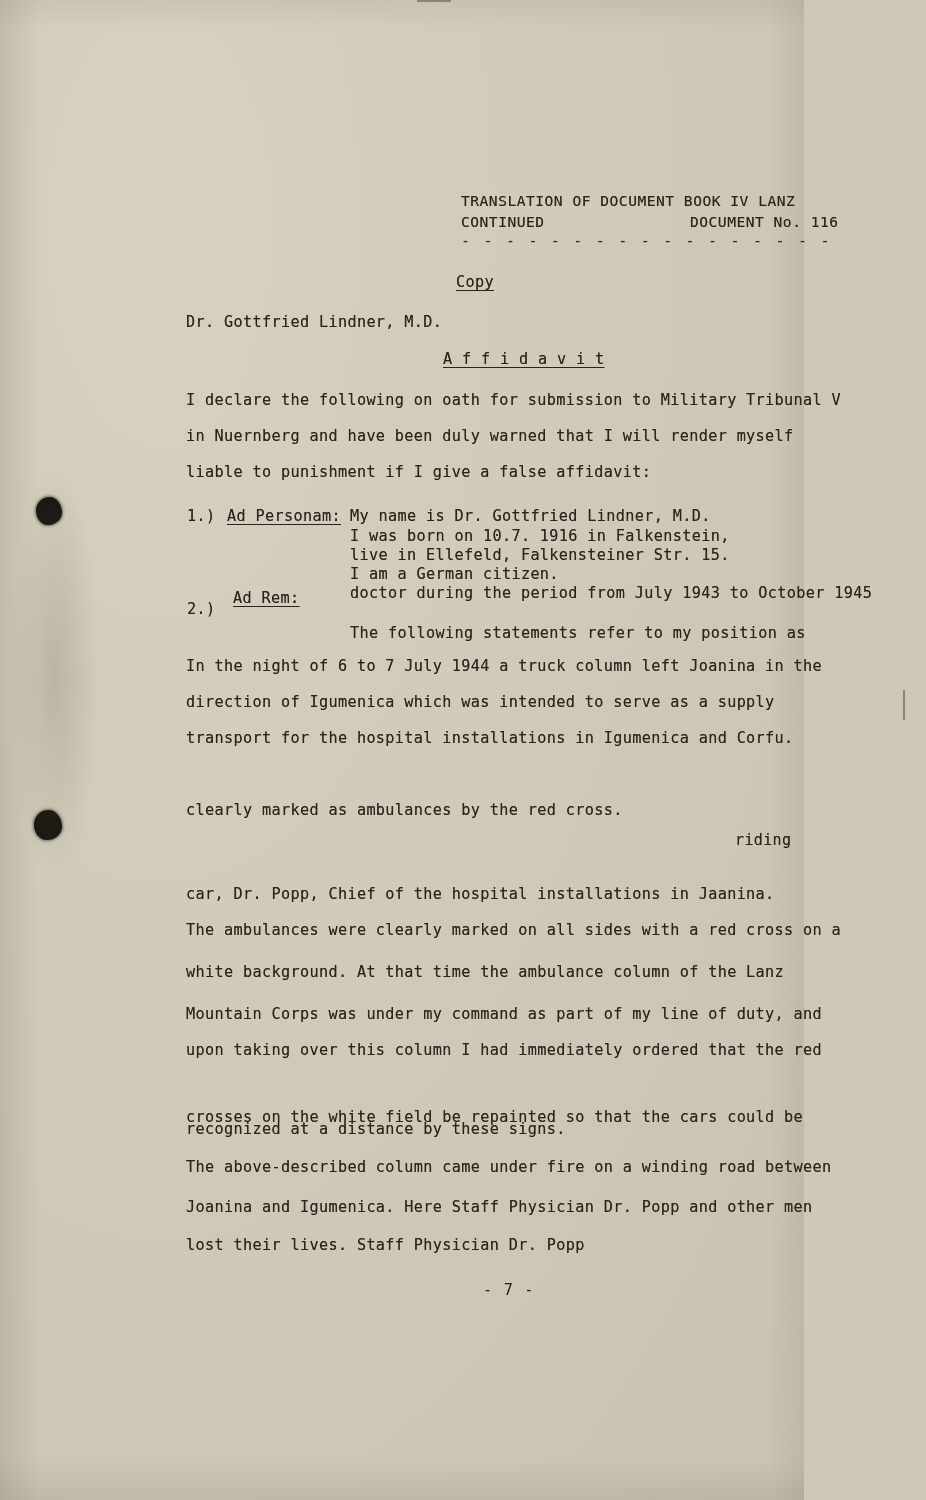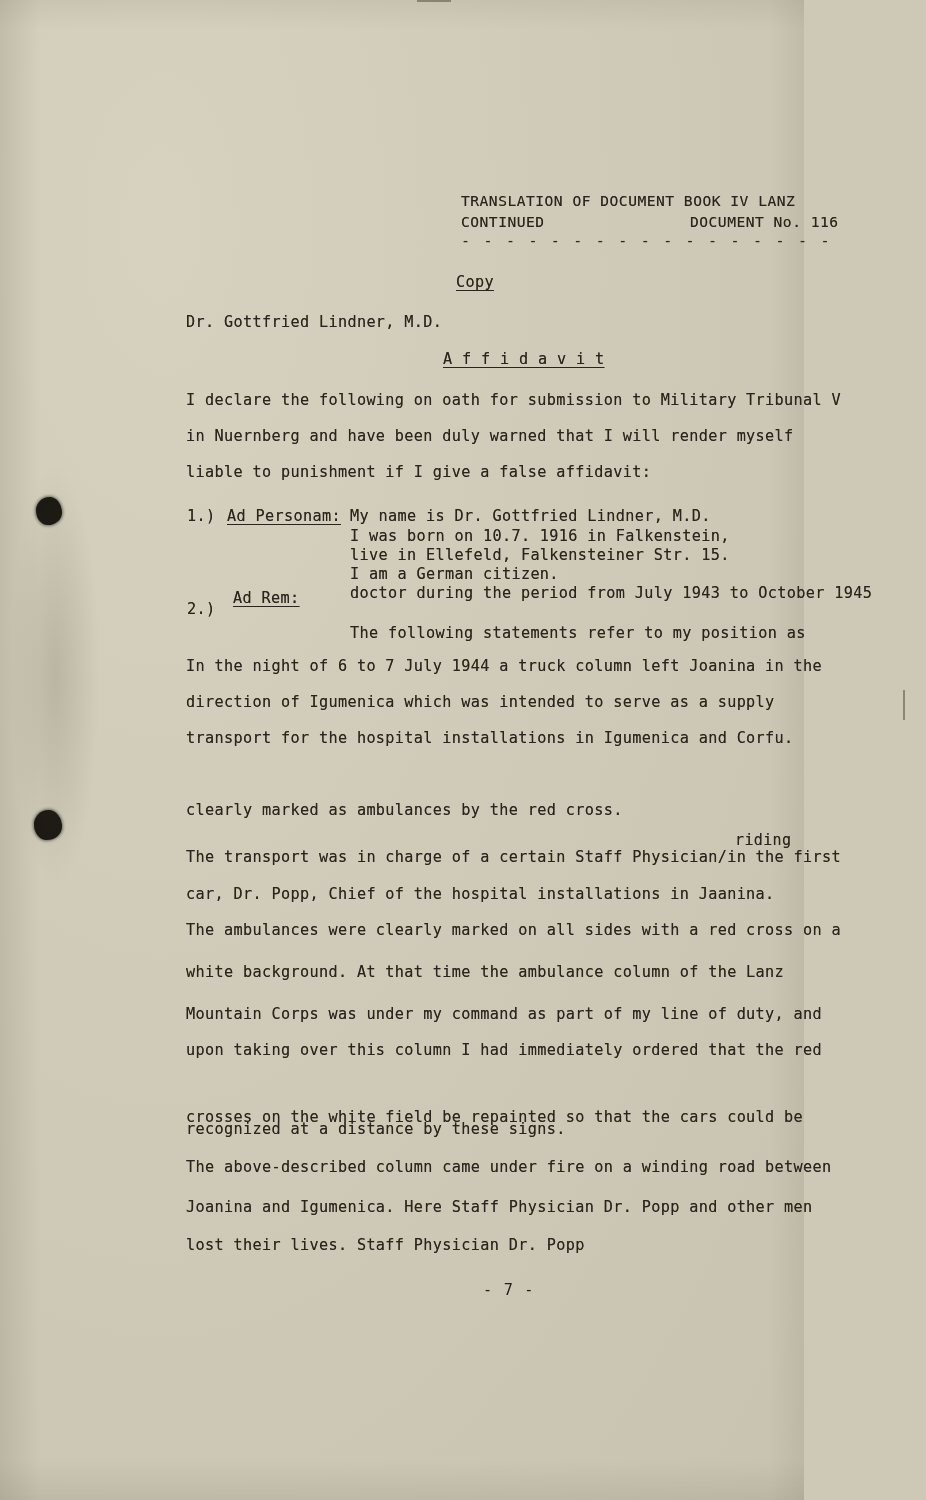--- a/index.html
+++ b/index.html
@@ -122,21 +122,20 @@
     <div class="ln ul" style="left:233px; top:589px;">Ad Rem:</div>
     <div class="ln" style="left:350px; top:624px;">The following statements refer to my position as</div>
     <div class="ln" style="left:350px; top:584px;">doctor during the period from July 1943 to October 1945</div>
 
     <div class="ln" style="left:186px; top:657px;">In the night of 6 to 7 July 1944 a truck column left Joanina in the</div>
     <div class="ln" style="left:186px; top:693px;">direction of Igumenica which was intended to serve as a supply</div>
     <div class="ln" style="left:186px; top:729px;">transport for the hospital installations in Igumenica and Corfu.</div>
     <div class="ln" style="left:186px; top:801px;">clearly marked as ambulances by the red cross.</div>
 
     <div class="ln small" style="left:735px; top:831px;">riding</div>
-    <div class="ln" style="left:186px; top:848px;">The transport was in charge of a certain Staff Physician/in the first</div>
     <div class="ln" style="left:186px; top:921px;">The ambulances were clearly marked on all sides with a red cross on a</div>
     <div class="ln" style="left:186px; top:885px;">car, Dr. Popp, Chief of the hospital installations in Jaanina.</div>
     <div class="ln" style="left:186px; top:963px;">white background. At that time the ambulance column of the Lanz</div>
     <div class="ln" style="left:186px; top:1005px;">Mountain Corps was under my command as part of my line of duty, and</div>
     <div class="ln" style="left:186px; top:1041px;">upon taking over this column I had immediately ordered that the red</div>
     <div class="ln" style="left:186px; top:1079px;margin-top:29px;">crosses on the white field be repainted so that the cars could be</div>
     <div class="ln" style="left:186px; top:1120px;">recognized at a distance by these signs.</div>
     <div class="ln" style="left:186px; top:1158px;">The above-described column came under fire on a winding road between</div>
     <div class="ln" style="left:186px; top:1198px;">Joanina and Igumenica. Here Staff Physician Dr. Popp and other men</div>
     <div class="ln" style="left:186px; top:1236px;">lost their lives. Staff Physician Dr. Popp</div>

